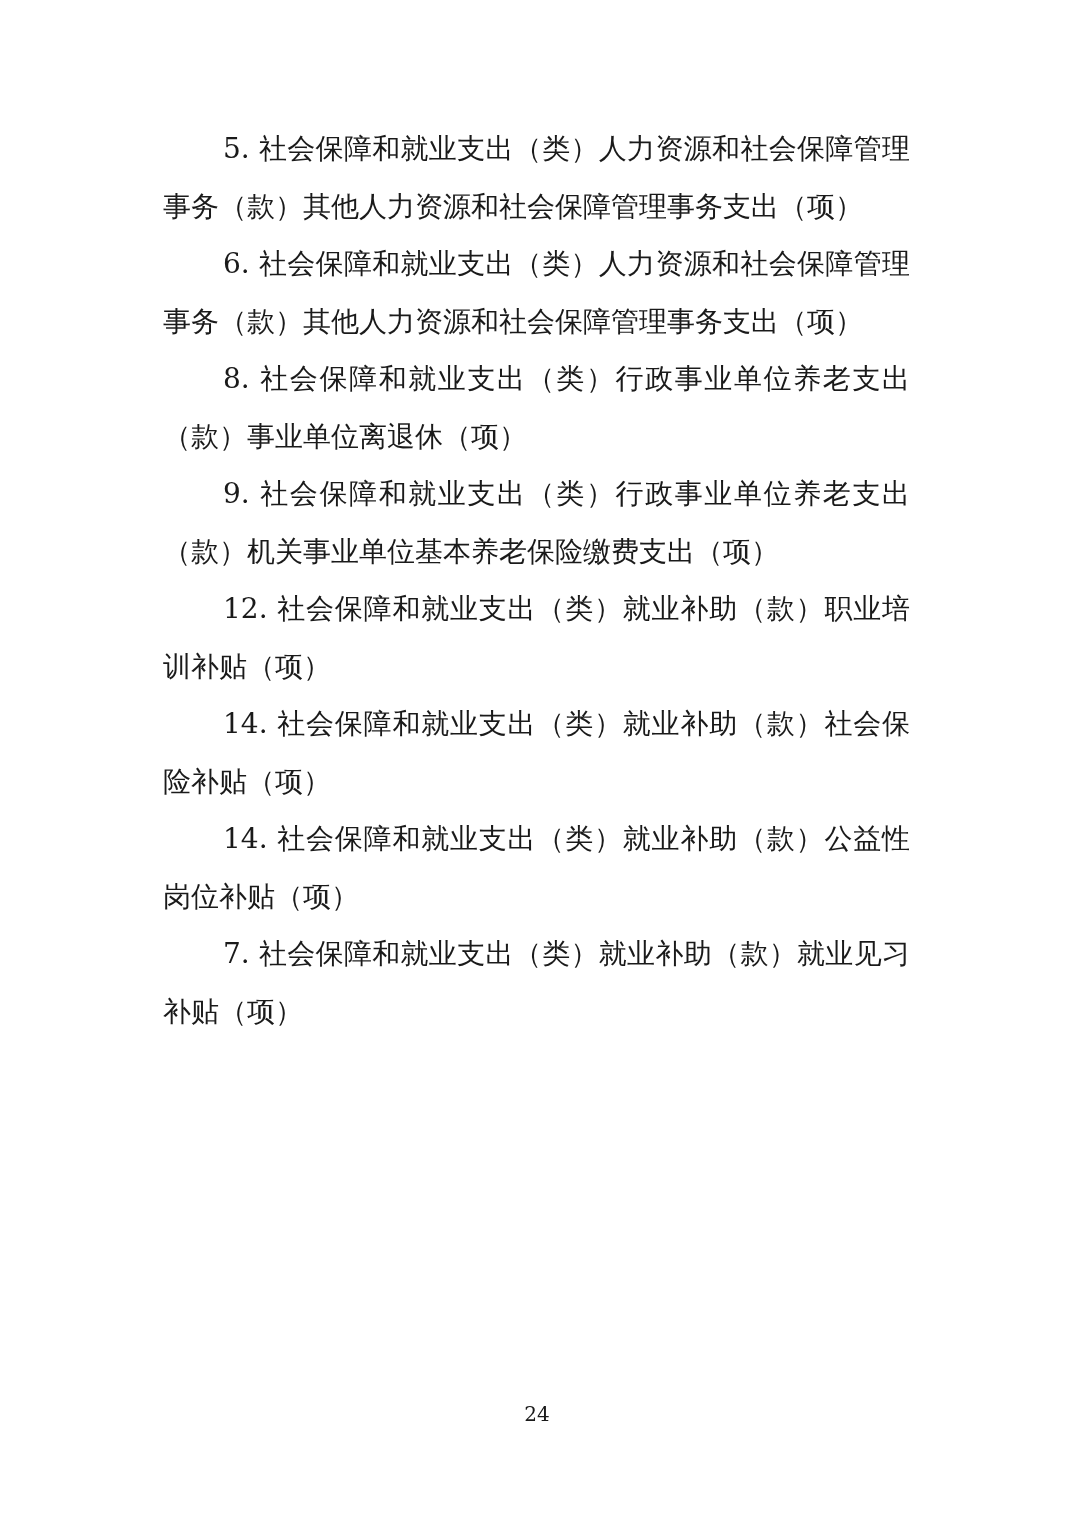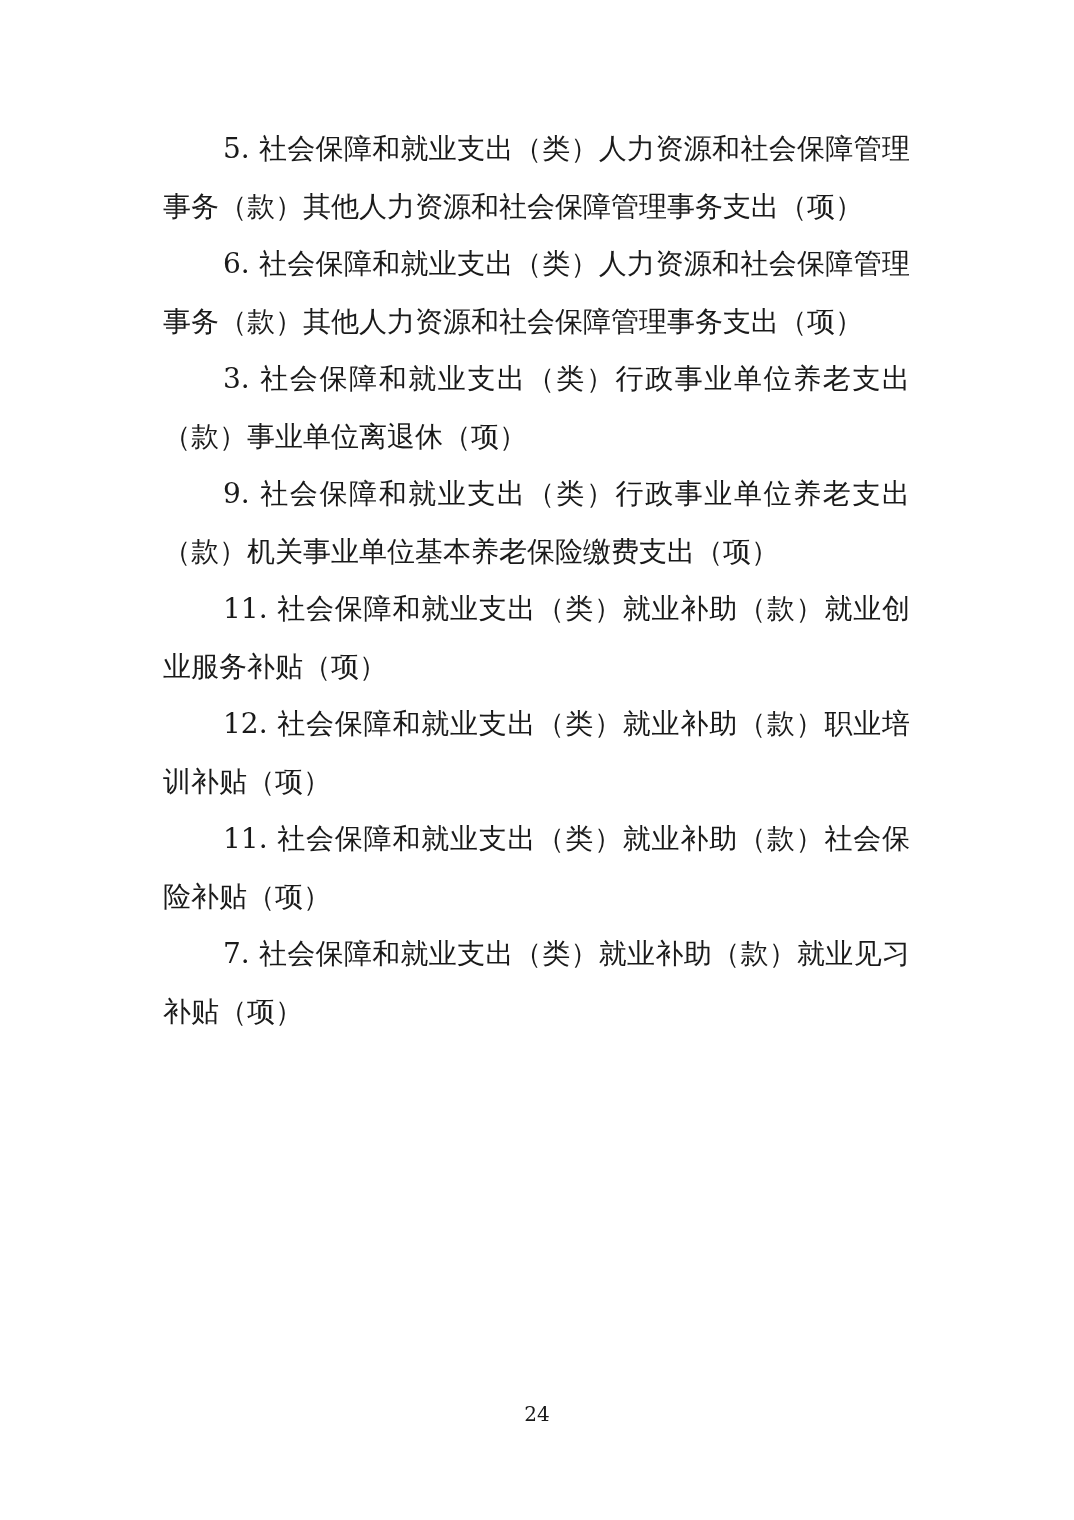--- a/index.html
+++ b/index.html
@@ -53,25 +53,25 @@
   }
 </style>
 </head>
 <body>
 
 <div class="page">
 
   <div class="text-block">
     <p class="doc-par">5. 社会保障和就业支出（类）人力资源和社会保障管理事务（款）其他人力资源和社会保障管理事务支出（项）</p>
     <p class="doc-par">6. 社会保障和就业支出（类）人力资源和社会保障管理事务（款）其他人力资源和社会保障管理事务支出（项）</p>
-    <p class="doc-par">3. 社会保障和就业支出（类）行政事业单位养老支出（款）事业单位离退休（项）</p>
+    <p class="doc-par">8. 社会保障和就业支出（类）行政事业单位养老支出（款）事业单位离退休（项）</p>
     <p class="doc-par">9. 社会保障和就业支出（类）行政事业单位养老支出（款）机关事业单位基本养老保险缴费支出（项）</p>
-    <p class="doc-par">11. 社会保障和就业支出（类）就业补助（款）就业创业服务补贴（项）</p>
     <p class="doc-par">12. 社会保障和就业支出（类）就业补助（款）职业培训补贴（项）</p>
-    <p class="doc-par">11. 社会保障和就业支出（类）就业补助（款）社会保险补贴（项）</p>
+    <p class="doc-par">14. 社会保障和就业支出（类）就业补助（款）社会保险补贴（项）</p>
+    <p class="doc-par">14. 社会保障和就业支出（类）就业补助（款）公益性岗位补贴（项）</p>
     <p class="doc-par">7. 社会保障和就业支出（类）就业补助（款）就业见习补贴（项）</p>
   </div>
 
   <div class="page-footer">
     <span class="page-number">24</span>
   </div>
 
 </div>
 
 </body></html>

